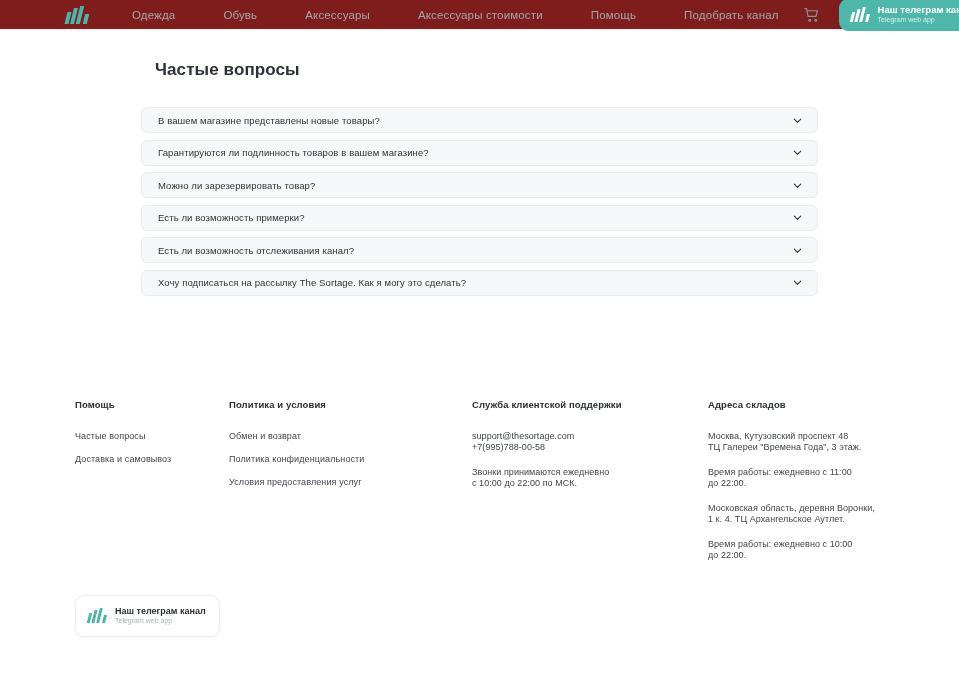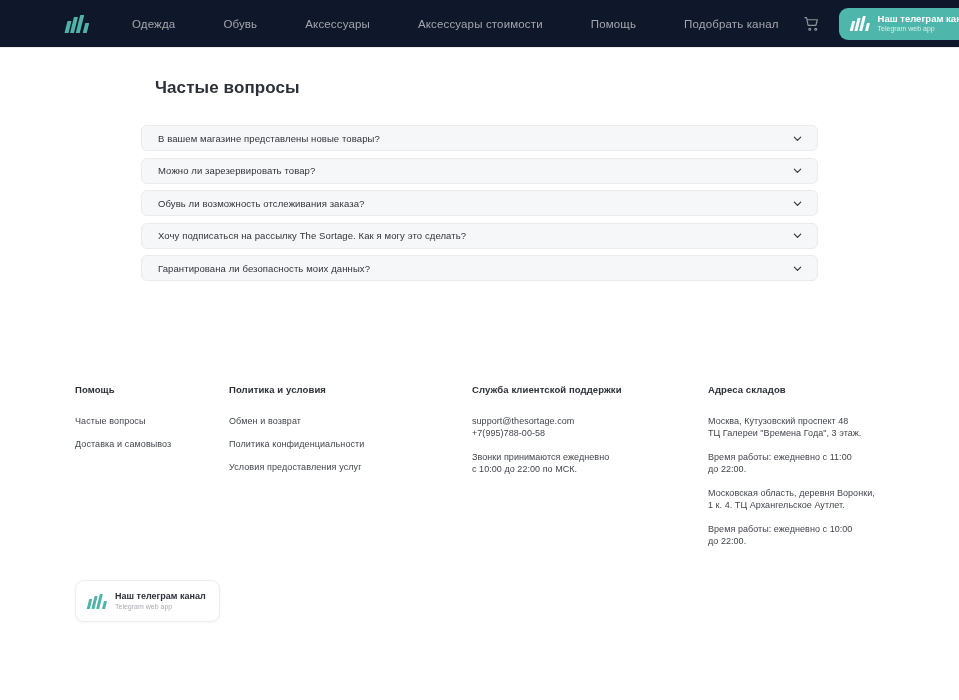--- a/index.html
+++ b/index.html
@@ -10,23 +10,23 @@
     width: 959px;
     height: 700px;
     background: #ffffff;
     font-family: "Liberation Sans", sans-serif;
     color: #2c3038;
     overflow: hidden;
   }
 
   
   .header {
-    height: 48px;
+    height: 30px;
     box-sizing: border-box;
-    background: #0f172a;
+    background: #7f1d1d;
     border-bottom: 1px solid #ececec;
     display: flex;
     align-items: center;
     padding: 0 66px 0 66px;
     position: relative;
   }
   .logo-mark {
     display: inline-flex;
     align-items: flex-end;
     gap: 2px;
@@ -263,49 +263,55 @@
 
   <div class="faq-list">
 
     <div class="faq-item">
       <span class="faq-q">В вашем магазине представлены новые товары?</span>
       <svg class="chev" viewBox="0 0 24 24" fill="none" stroke="#2c3038" stroke-width="2.4" stroke-linecap="round" stroke-linejoin="round">
         <polyline points="5,9 12,16 19,9"></polyline>
       </svg>
     </div>
 
+    <div class="faq-item">
+      <span class="faq-q">Гарантируются ли подлинность товаров в вашем магазине?</span>
+      <svg class="chev" viewBox="0 0 24 24" fill="none" stroke="#2c3038" stroke-width="2.4" stroke-linecap="round" stroke-linejoin="round">
+        <polyline points="5,9 12,16 19,9"></polyline>
+      </svg>
+    </div>
 
     <div class="faq-item">
       <span class="faq-q">Можно ли зарезервировать товар?</span>
       <svg class="chev" viewBox="0 0 24 24" fill="none" stroke="#2c3038" stroke-width="2.4" stroke-linecap="round" stroke-linejoin="round">
         <polyline points="5,9 12,16 19,9"></polyline>
       </svg>
     </div>
 
-
-    <div class="faq-item">
-      <span class="faq-q">Обувь ли возможность отслеживания заказа?</span>
+    <div class="faq-item">
+      <span class="faq-q">Есть ли возможность примерки?</span>
+      <svg class="chev" viewBox="0 0 24 24" fill="none" stroke="#2c3038" stroke-width="2.4" stroke-linecap="round" stroke-linejoin="round">
+        <polyline points="5,9 12,16 19,9"></polyline>
+      </svg>
+    </div>
+
+    <div class="faq-item">
+      <span class="faq-q">Есть ли возможность отслеживания канал?</span>
       <svg class="chev" viewBox="0 0 24 24" fill="none" stroke="#2c3038" stroke-width="2.4" stroke-linecap="round" stroke-linejoin="round">
         <polyline points="5,9 12,16 19,9"></polyline>
       </svg>
     </div>
 
     <div class="faq-item">
       <span class="faq-q">Хочу подписаться на рассылку The Sortage. Как я могу это сделать?</span>
       <svg class="chev" viewBox="0 0 24 24" fill="none" stroke="#2c3038" stroke-width="2.4" stroke-linecap="round" stroke-linejoin="round">
         <polyline points="5,9 12,16 19,9"></polyline>
       </svg>
     </div>
 
-    <div class="faq-item">
-      <span class="faq-q">Гарантирована ли безопасность моих данных?</span>
-      <svg class="chev" viewBox="0 0 24 24" fill="none" stroke="#2c3038" stroke-width="2.4" stroke-linecap="round" stroke-linejoin="round">
-        <polyline points="5,9 12,16 19,9"></polyline>
-      </svg>
-    </div>
 
   </div>
 </div>
 
 <div class="footer">
   <div class="footer-cols">
 
     <div class="fcol fcol-1">
       <div class="fhead">Помощь</div>
       <a class="flink">Частые вопросы</a>

